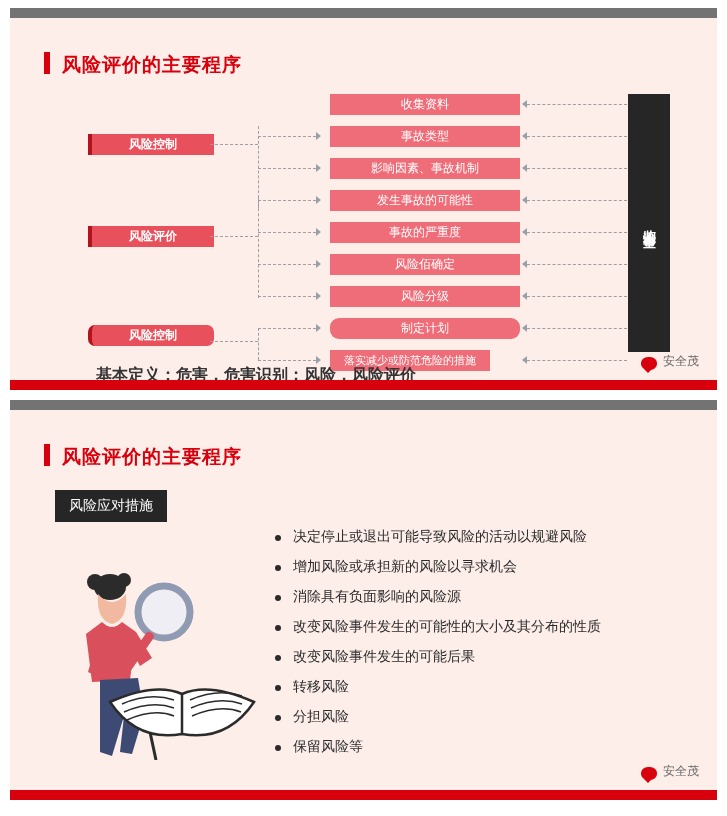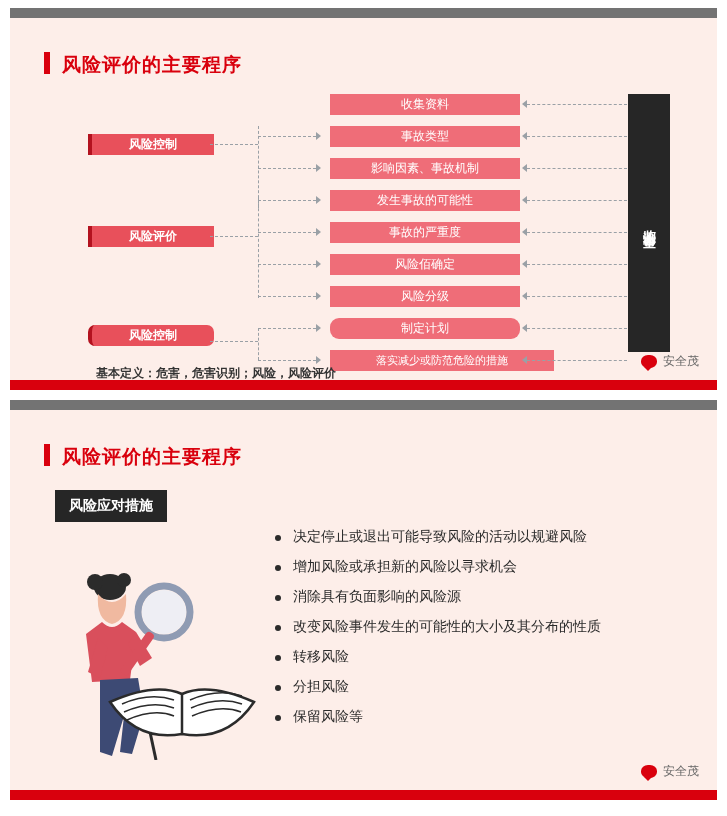--- a/index.html
+++ b/index.html
@@ -52,37 +52,37 @@
   .step{
     position:absolute;
     left:320px;
     width:190px;height:21px;
     background:#ef6d78;
     color:#ffffff;
     font-size:12px;
     display:flex;align-items:center;justify-content:center;
     white-space:nowrap;
   }
-  .step.wide{width:224px;font-size:11px;}
+  .step.wide{width:160px;font-size:11px;}
   .monitor{
     position:absolute;
     left:618px;top:16px;
     width:42px;height:258px;
     background:#262626;
     color:#ffffff;
     font-size:13px;
     font-weight:bold;
     display:flex;flex-direction:column;align-items:center;justify-content:center;
     letter-spacing:2px;
     line-height:26px;
   }
   .basic-def{
     position:absolute;
     left:86px;top:287px;
-    font-size:12px;
+    font-size:16px;
     color:#333333;
     font-weight:bold;
   }
   
   .dash-h{
     position:absolute;
     border-top:1px dashed #9aa0a6;
     height:0;
   }
   .dash-v{
@@ -109,21 +109,21 @@
     border-bottom:4px solid transparent;
     border-right:5px solid #9aa0a6;
   }
   
   .tag-black{
     position:absolute;
     left:45px;top:80px;
     background:#262626;
     color:#ffffff;
     font-size:14px;
-    font-weight:bold;
+    font-weight:normal;
     padding:7px 14px;
   }
   .bullets{
     position:absolute;
     left:265px;top:118px;
     width:420px;
   }
   .bullet{
     display:flex;
     align-items:flex-start;
@@ -134,21 +134,21 @@
   .bullet .dot{
     width:6px;height:6px;border-radius:50%;
     background:#2b2b2b;
     margin:7px 12px 0 0;
     flex:0 0 auto;
   }
   .illus{position:absolute;left:40px;top:150px;width:215px;height:200px;}
   .footer-brand{
     position:absolute;
     right:18px;bottom:10px;
-    display:flex;align-items:center;
+    display:flex;align-items:flex-end;
     font-size:12px;color:#666666;
   }
   .wechat{
     width:16px;height:13px;border-radius:7px/6px;
     background:#d9000d;margin-right:6px;position:relative;
   }
   .wechat:after{
     content:"";position:absolute;left:3px;bottom:-3px;
     border-left:4px solid transparent;border-right:4px solid transparent;
     border-top:4px solid #d9000d;
@@ -299,20 +299,24 @@
     <div class="bullet">
         <span class="dot"></span>
         <span>消除具有负面影响的风险源</span>
       </div>
     <div class="bullet">
         <span class="dot"></span>
         <span>改变风险事件发生的可能性的大小及其分布的性质</span>
       </div>
     <div class="bullet">
         <span class="dot"></span>
+        <span>改变风险事件发生的可能后果</span>
+      </div>
+    <div class="bullet">
+        <span class="dot"></span>
         <span>转移风险</span>
       </div>
     <div class="bullet">
         <span class="dot"></span>
         <span>分担风险</span>
       </div>
     <div class="bullet">
         <span class="dot"></span>
         <span>保留风险等</span>
       </div>

